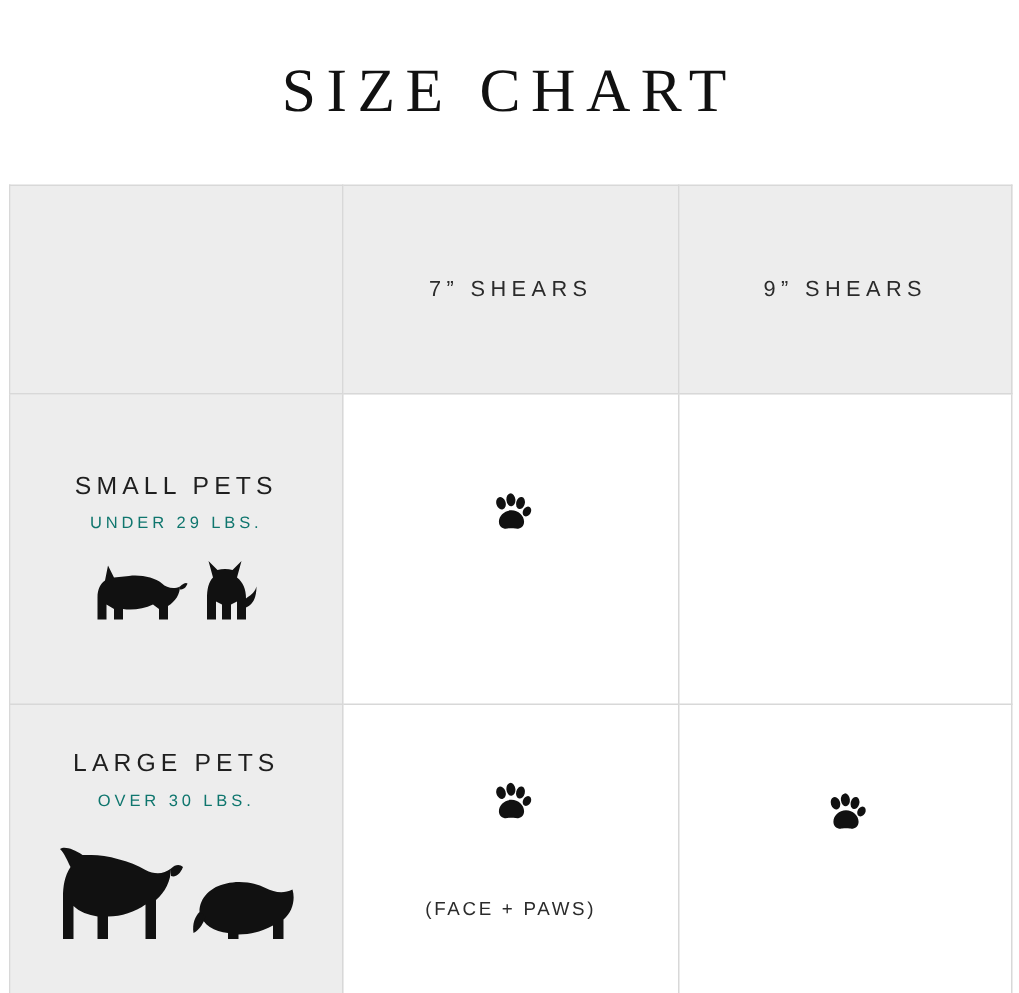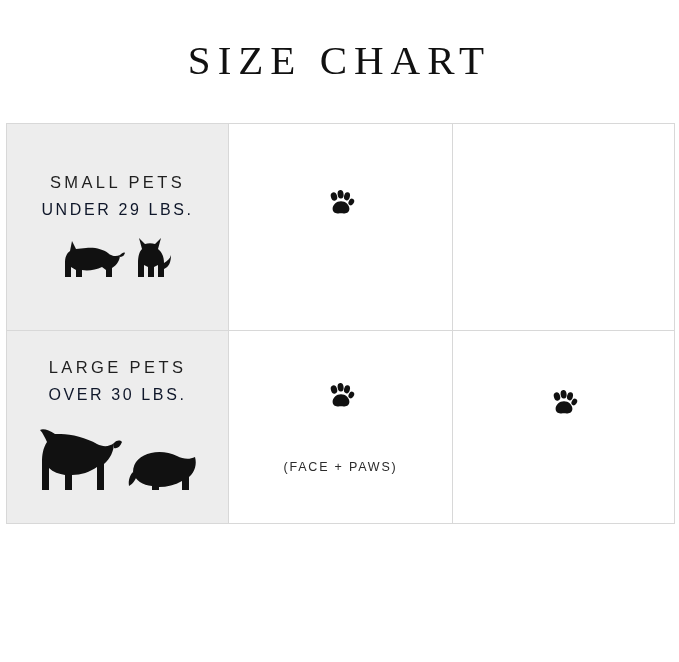--- a/index.html
+++ b/index.html
@@ -86,23 +86,23 @@
 
   .row-title {
     font-size: 16.5px;
     letter-spacing: 3.4px;
     color: #1f1f1f;
     text-transform: uppercase;
     font-weight: 400;
     line-height: 1.2;
   }
   .row-sub {
-    font-size: 16px;
+    font-size: 11px;
     letter-spacing: 2.6px;
-    color: #0f172a;
+    color: #0f766e;
     text-transform: uppercase;
     font-weight: 400;
     margin-top: 9px;
   }
   .animal-art {
     margin-top: 16px;
     display: flex;
     align-items: flex-end;
     justify-content: center;
     gap: 4px;
@@ -129,20 +129,31 @@
 <div class="page">
 
   <div class="header">
     <h1 class="title">SIZE CHART</h1>
   </div>
 
   <div class="table-wrap">
     <table class="size-chart">
       <tbody>
 
+        <tr class="row-head">
+          <td class="col-label cell-grey">
+            <span></span>
+          </td>
+          <td class="col-shear7 cell-grey">
+            <span class="col-title">7” SHEARS</span>
+          </td>
+          <td class="col-shear9 cell-grey">
+            <span class="col-title">9” SHEARS</span>
+          </td>
+        </tr>
 
         <tr class="row-small">
           <td class="col-label cell-grey">
             <div class="row-title">SMALL PETS</div>
             <div class="row-sub">UNDER 29 LBS.</div>
             <div class="animal-art">
 
               <svg width="62" height="42" viewBox="0 0 62 42" aria-hidden="true">
                 <path fill="#111111" d="M12 10 L8 2 L6 12 C3 14 1 18 1 23 L1 38 L7 38 L7 28 L12 31 L12 38 L18 38 L18 31
                   C24 32 32 31 38 28 L42 31 L42 38 L48 38 L48 29 C53 26 56 21 56 16 C52 18 47 17 44 14

